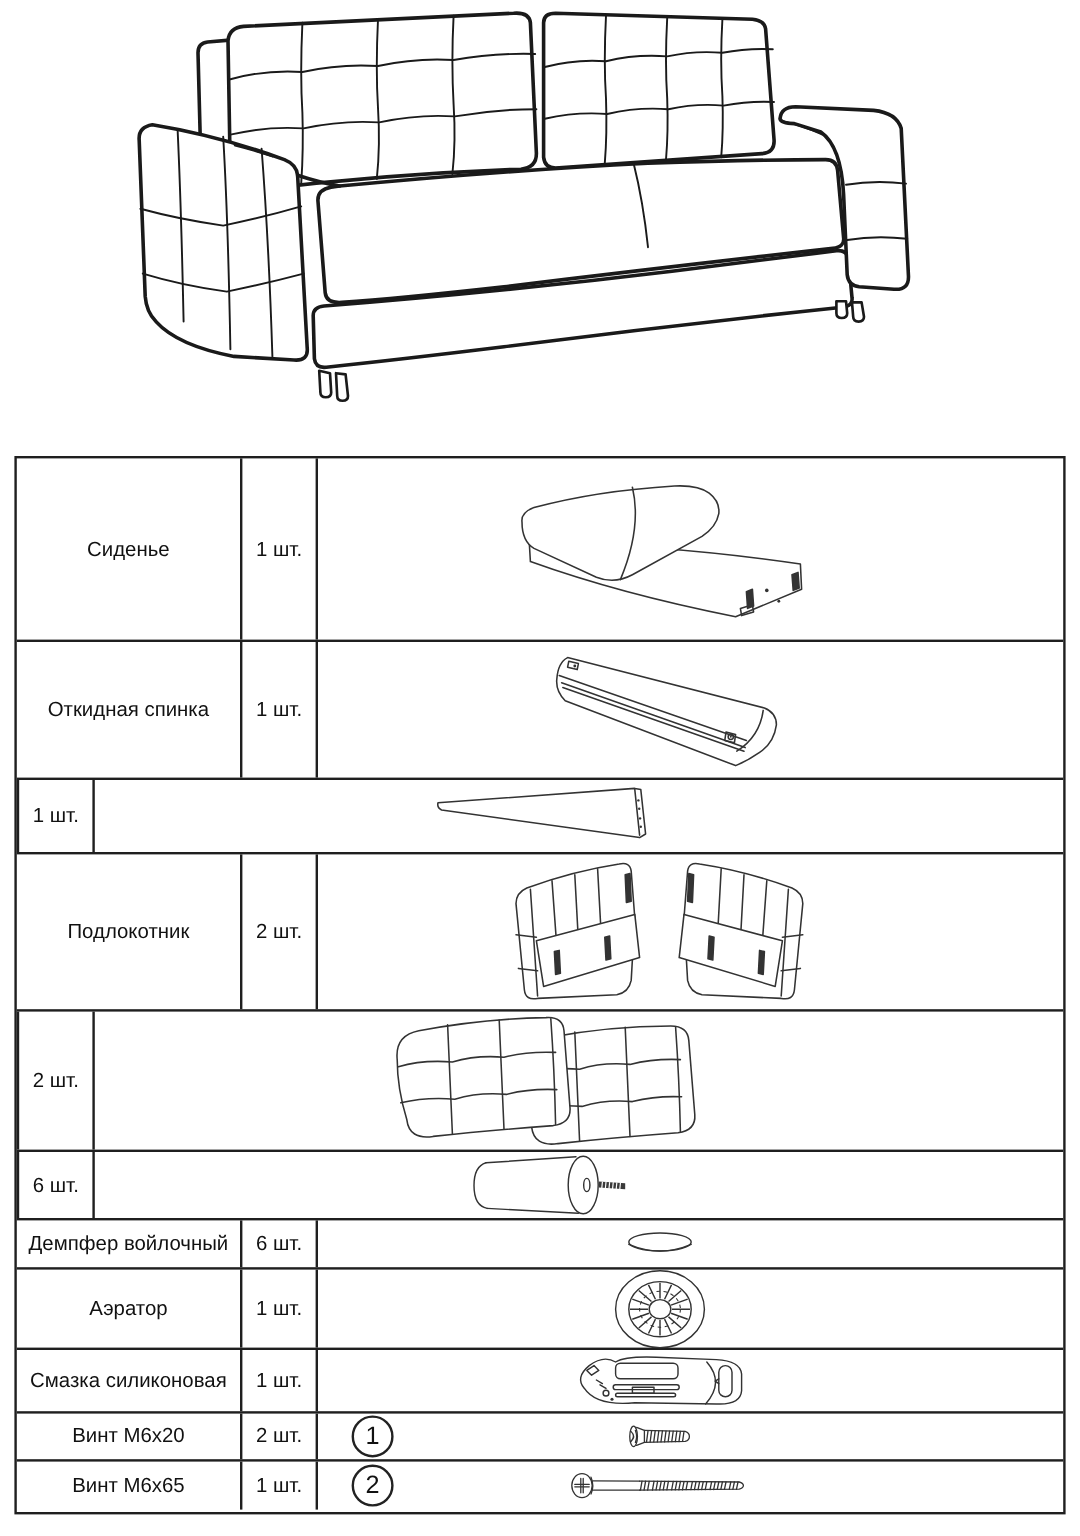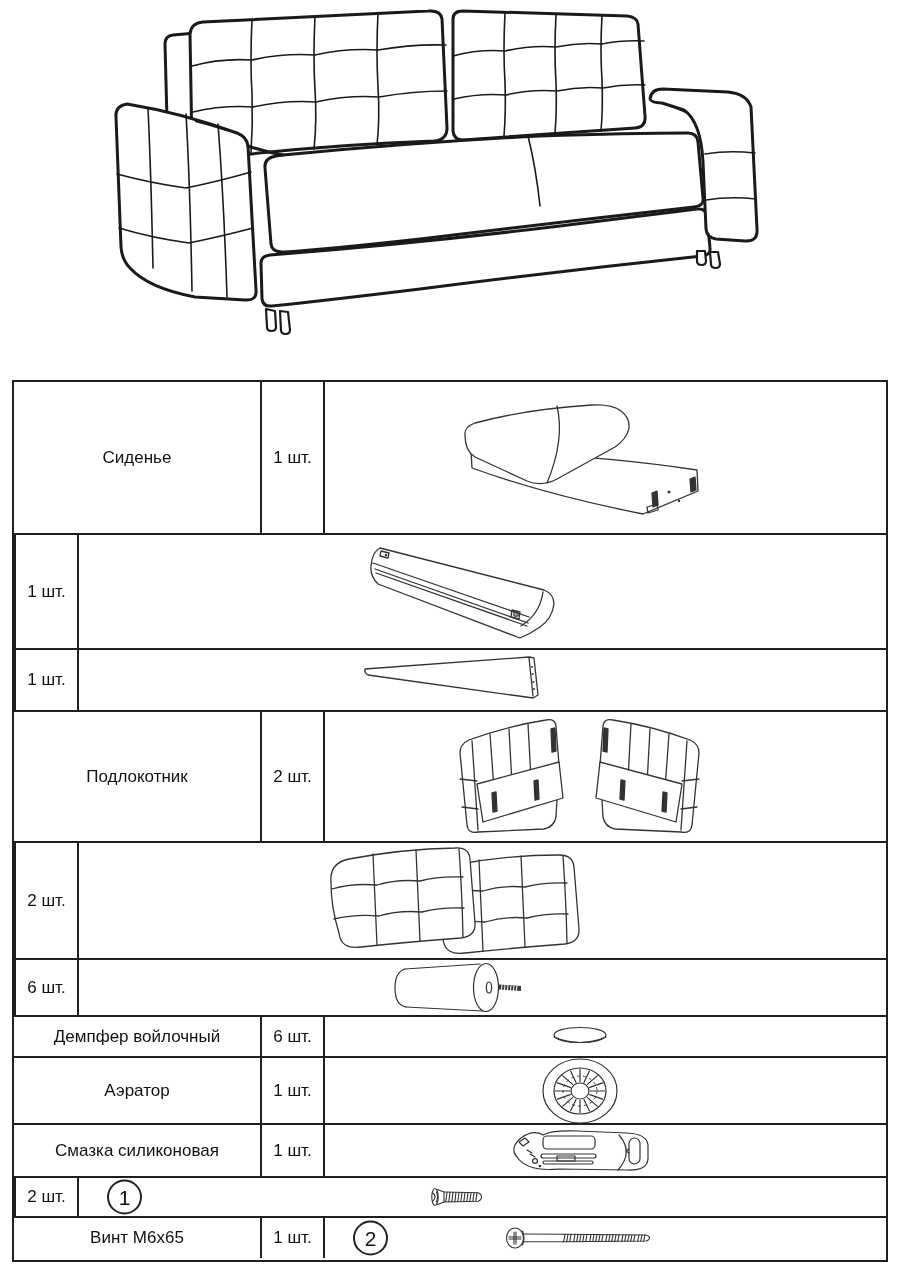--- a/index.html
+++ b/index.html
@@ -4,21 +4,21 @@
 <style>
   html,body{margin:0;padding:0;background:#fff;}
   .page{position:relative;width:900px;height:1280px;background:#fff;overflow:hidden;
         font-family:"Liberation Sans",sans-serif;color:#111;}
   .hero{position:absolute;left:110px;top:2px;width:655px;height:350px;}
   .parts-table{position:absolute;left:12px;top:380px;width:876px;height:882px;
                border:2px solid #1f1f1f;box-sizing:border-box;display:flex;flex-direction:column;}
   .row{display:flex;flex:0 0 auto;box-sizing:border-box;}
   .row + .row{border-top:2px solid #1f1f1f;}
   .cell{box-sizing:border-box;display:flex;align-items:center;justify-content:center;}
-  .cell.name{width:246px;font-size:17px;text-align:center;padding:0 6px;line-height:1.25;}
+  .cell.name{width:186px;font-size:17px;text-align:center;padding:0 6px;line-height:1.25;}
   .cell.qty{width:65px;border-left:2px solid #1f1f1f;border-right:2px solid #1f1f1f;
             font-size:17px;white-space:nowrap;text-align:right;}
   .cell.img{flex:1;position:relative;padding-right:52px;}
   .marker{position:absolute;left:28px;top:50%;transform:translateY(-50%);
           width:31px;height:31px;border:2px solid #222;border-radius:50%;
           display:flex;align-items:center;justify-content:center;
           font-size:21px;color:#111;background:#fff;}
   svg{display:block;}
 </style>
 </head>
@@ -88,20 +88,21 @@
             <circle cx="222" cy="97" r="1.5" fill="#333" stroke="none"></circle>
             <circle cx="232" cy="106" r="1.2" fill="#333" stroke="none"></circle>
             <path d="M18,40 Q17,32 28,28 Q80,14 145,10 Q165,9 174,16 Q183,23 182,33 Q180,44 168,52 L110,84 Q95,92 80,86 L28,62 Q18,56 18,40 Z" fill="#fff"></path>
             <path d="M110,11 Q118,45 100,88"></path>
           </g>
         </svg>
       </div>
     </div>
 
     <div class="row" style="height:115px">
+      <div class="cell name">Откидная спинка</div>
       <div class="cell qty">1 шт.</div>
       <div class="cell img">
         <svg viewBox="0 0 210 100" width="210" height="100">
           <g fill="none" stroke="#333" stroke-width="1.3" stroke-linecap="round" stroke-linejoin="round">
             <path d="M28,6 Q20,10 19,24 Q18,34 26,42 L168,96 Q178,92 188,85 Q200,77 202,62 Q202,52 192,48 Z" fill="#fff"></path>
             <path d="M21,21 Q100,48 177,75"></path>
             <path d="M23,27 Q100,54 176,81"></path>
             <path d="M24,31 Q101,58 175,84"></path>
             <path d="M191,50 Q188,72 169,84"></path>
             <path d="M29,9 l8,2 -1,5 -8,-2 Z"></path>
@@ -251,20 +252,21 @@
             <path d="M12,15 l6,-4 4,4 -6,4 Z"></path>
             <path d="M20,23 l5,3 M23,27 l5,3"></path>
             <circle cx="28" cy="34" r="2.4"></circle>
             <circle cx="33" cy="39" r="1.3" fill="#333" stroke="none"></circle>
           </g>
         </svg>
       </div>
     </div>
 
     <div class="row" style="height:40px">
+      <div class="cell name">Винт M6x20</div>
       <div class="cell qty">2 шт.</div>
       <div class="cell img">
         <div class="marker">1</div>
         <svg viewBox="0 0 58 22" width="58" height="22">
           <g fill="none" stroke="#333" stroke-width="1.1" stroke-linecap="round" stroke-linejoin="round">
             <ellipse cx="7" cy="11" rx="3.2" ry="8.5"></ellipse>
             <path d="M5,7 Q9,11 5,15 M8.5,6 Q10.5,11 8.5,16"></path>
             <path d="M9.5,3.5 L16,6 L16,16 L9.5,18.5"></path>
             <path d="M16,6 L50,6.8 Q53.5,8 53.5,11 Q53.5,14 50,15.2 L16,16"></path>
             <path d="M19,6.4 L17.8,15.6 M22,6.4 L20.8,15.6 M25,6.4 L23.8,15.6 M28,6.5 L26.8,15.6 M31,6.5 L29.8,15.5 M34,6.6 L32.8,15.5 M37,6.6 L35.8,15.4 M40,6.7 L38.8,15.4 M43,6.7 L41.8,15.3 M46,6.8 L44.8,15.3 M49,6.9 L47.8,15.2"></path>

